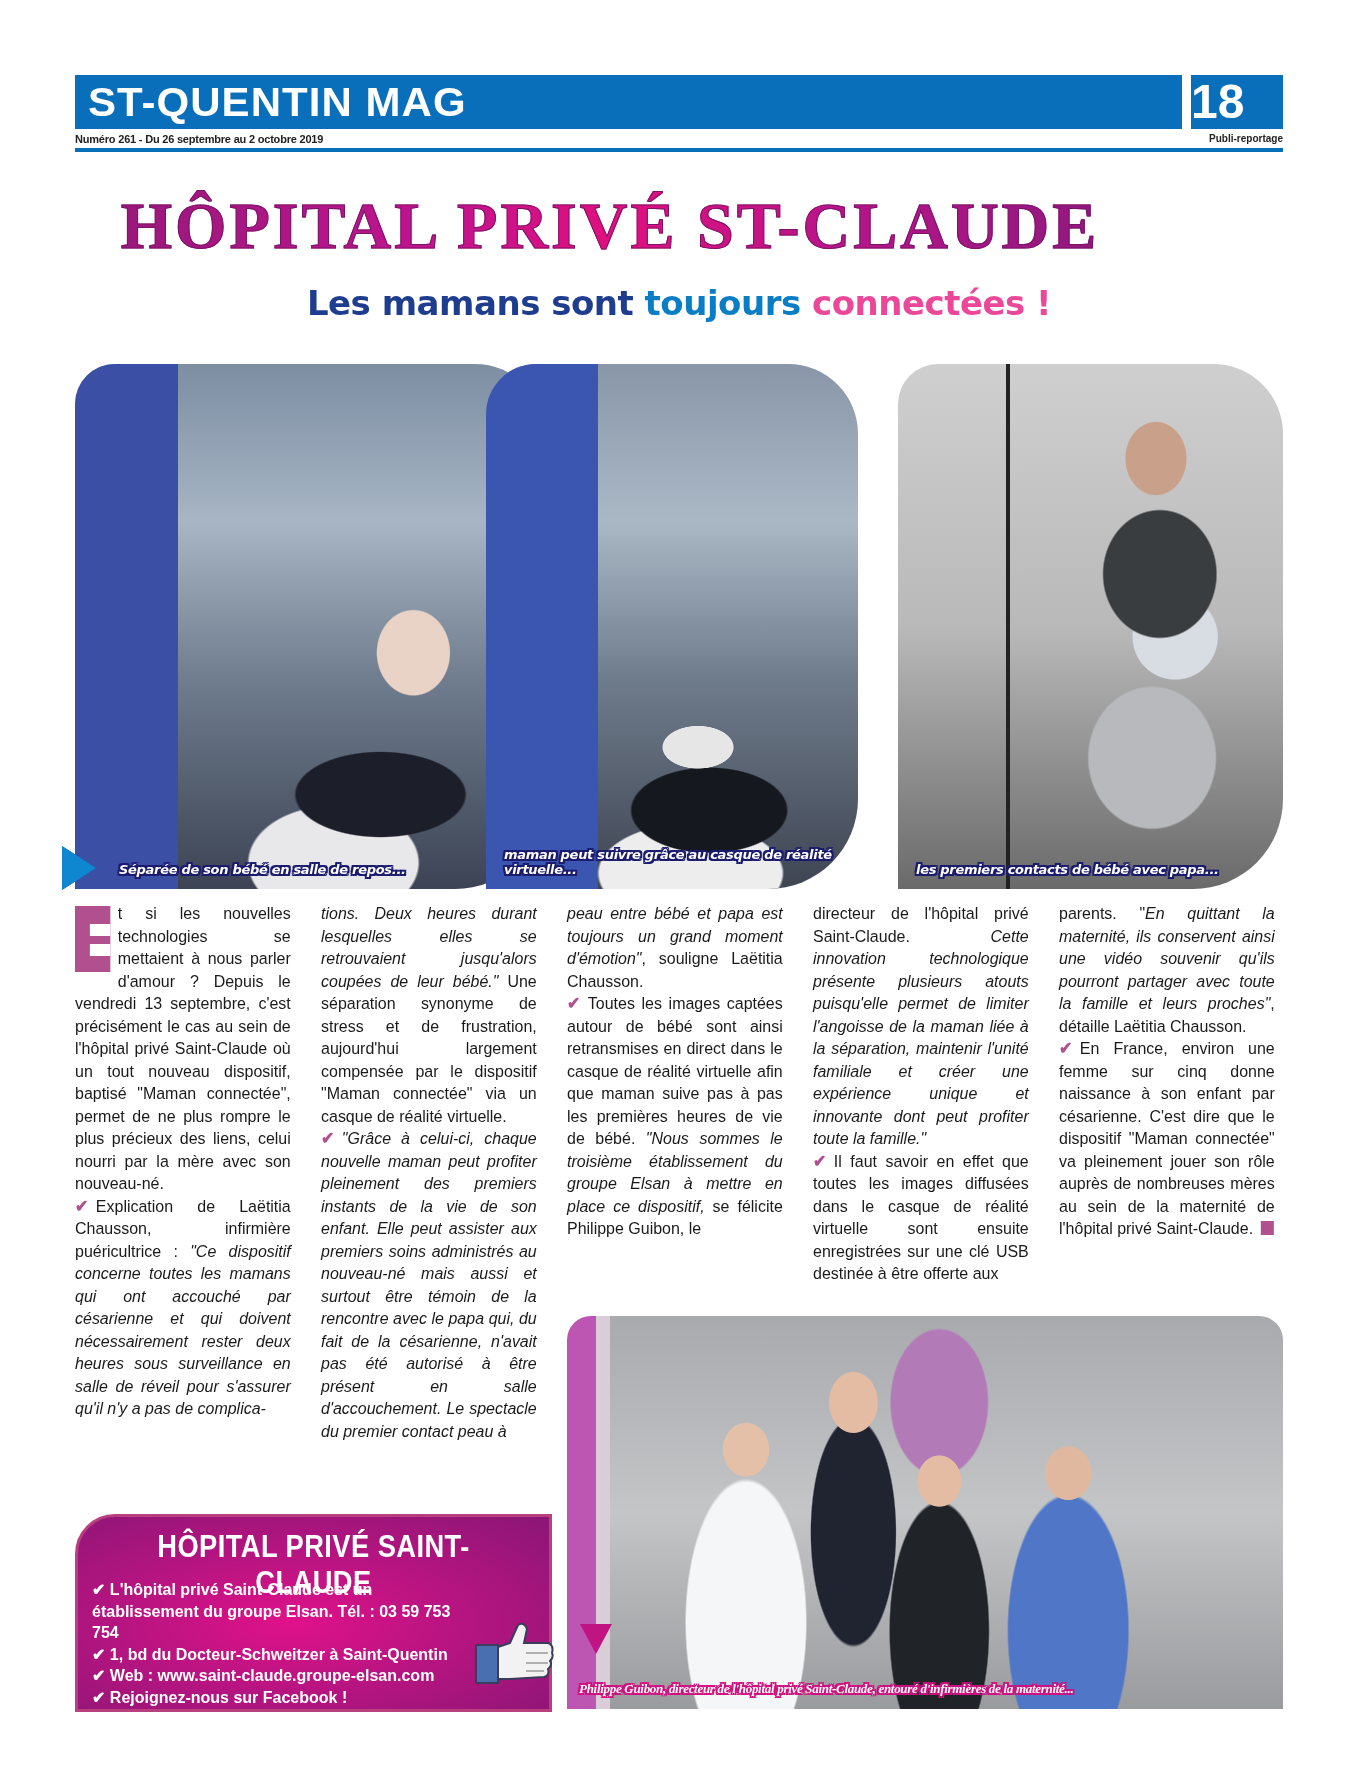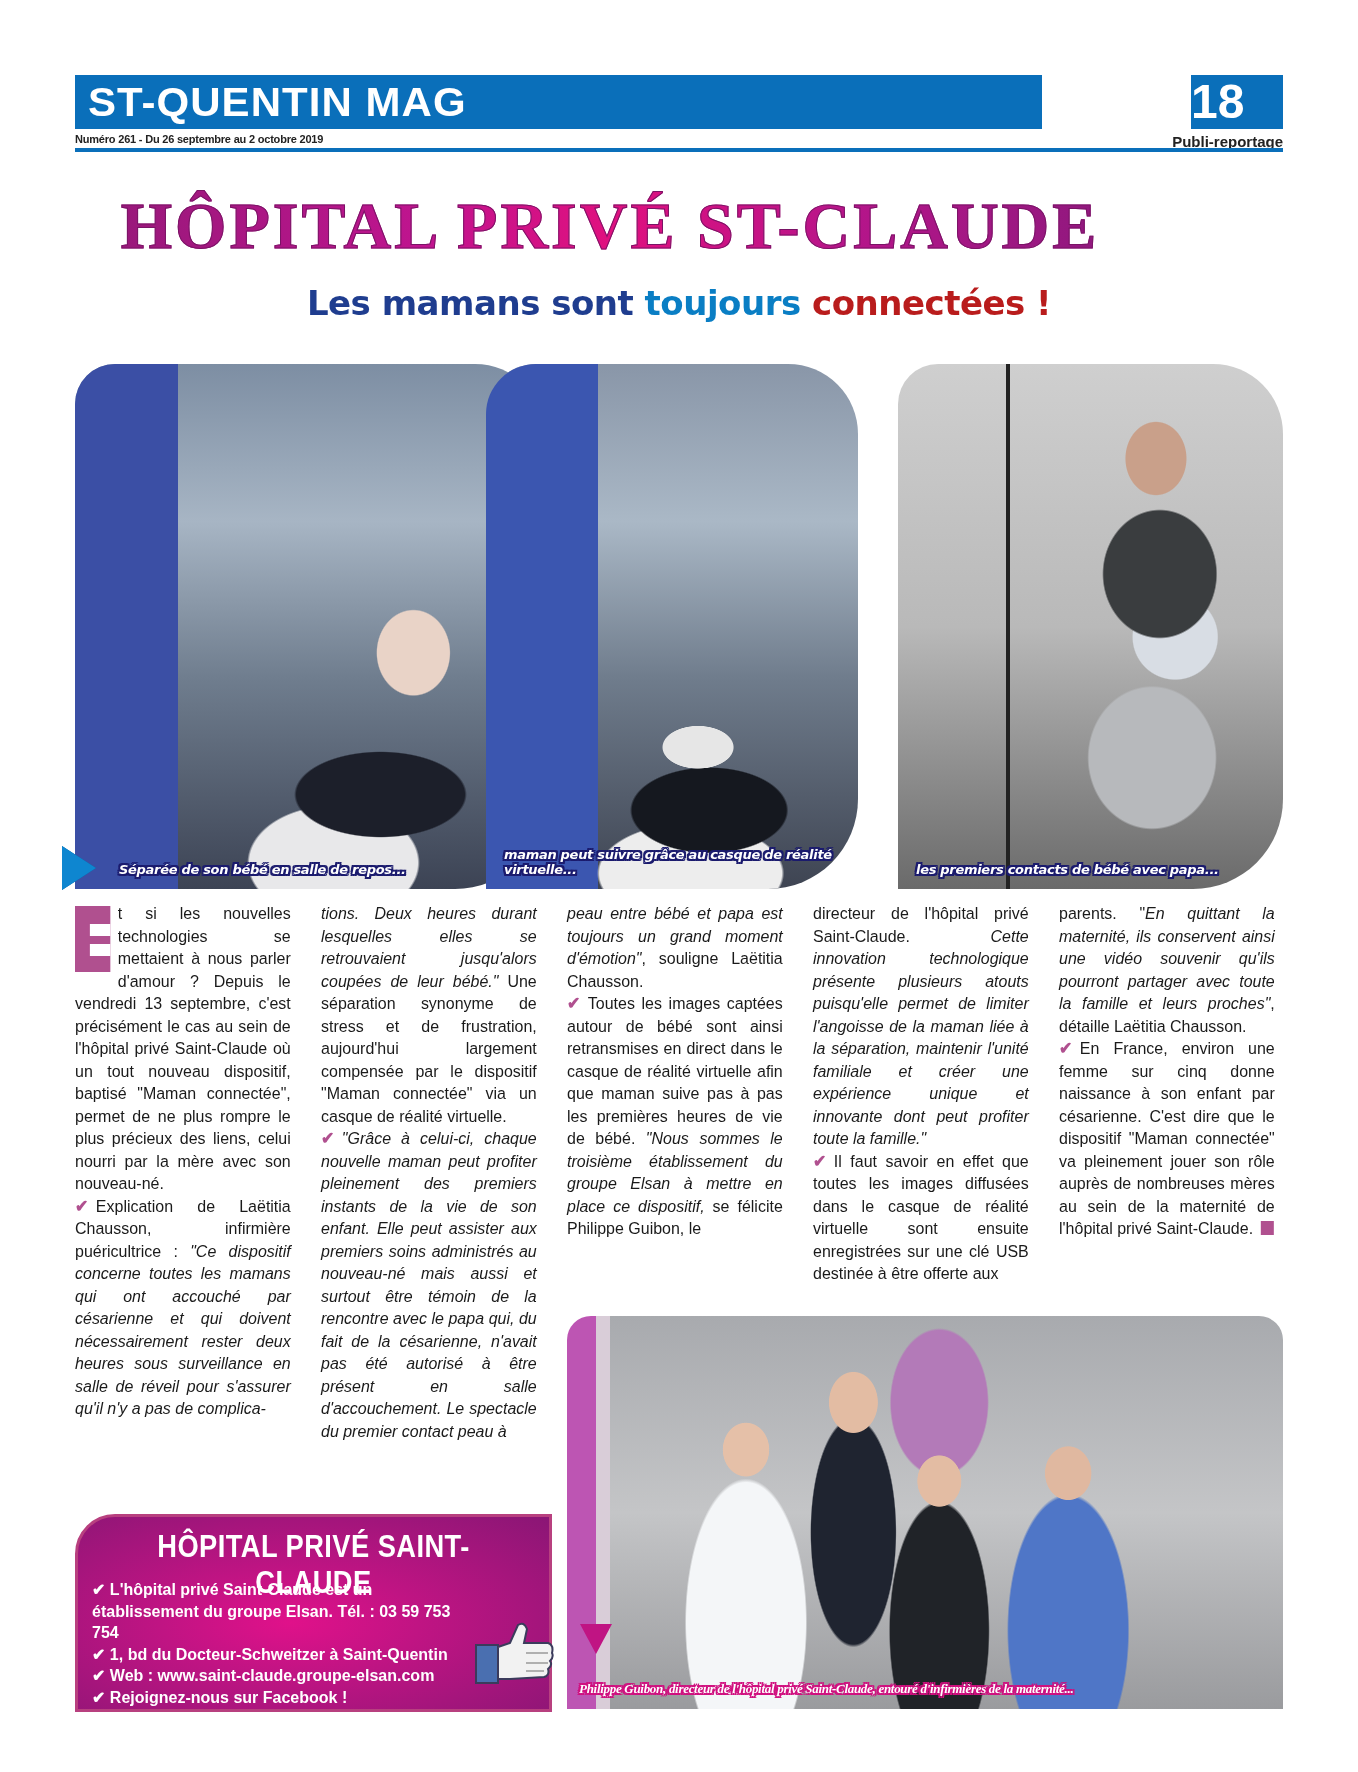--- a/index.html
+++ b/index.html
@@ -1,40 +1,40 @@
 <!DOCTYPE html>
 <html><head>
 <meta charset="utf-8">
 <style>
   * { box-sizing: border-box; margin: 0; padding: 0; }
   html, body { width: 1358px; height: 1772px; background: #ffffff; overflow: hidden; }
   body { position: relative; font-family: "Liberation Sans", sans-serif; color: #1a1a1a; }
 
   
   .masthead-bar {
-    position: absolute; left: 75px; top: 75px; width: 967px; height: 54px;
+    position: absolute; left: 75px; top: 75px; width: 1107px; height: 54px;
     background: #0a6fba;
   }
   .masthead-title {
     position: absolute; left: 13px; top: 4px;
     font-family: "Liberation Sans", sans-serif; font-weight: 700;
     font-size: 40px; letter-spacing: 1px; color: #ffffff; line-height: 46px;
     transform: scaleX(1.05); transform-origin: left center;
   }
   .page-num-box {
     position: absolute; left: 1191px; top: 75px; width: 92px; height: 54px;
     background: #0a6fba; color: #ffffff; font-weight: 700; font-size: 48px;
     text-align: left; line-height: 54px;
   }
   .issue-line {
     position: absolute; left: 75px; top: 133px; font-size: 11px; font-weight: 700;
     color: #222; letter-spacing: -0.2px;
   }
   .section-label {
-    position: absolute; right: 75px; top: 133px; font-size: 15px; font-weight: 700; color: #222;
+    position: absolute; right: 75px; top: 133px; font-size: 10px; font-weight: 700; color: #222;
   }
   .masthead-rule {
     position: absolute; left: 75px; top: 148px; width: 1208px; height: 4px; background: #0a6fba;
   }
 
   
   .headline {
     position: absolute; left: 0; top: 188px; width: 1220px; text-align: center;
     font-family: Liberation Serif, serif; font-weight: 700; font-size: 66px;
     letter-spacing: 3px; line-height: 76px;
@@ -42,21 +42,21 @@
     -webkit-background-clip: text; background-clip: text; color: transparent;
     -webkit-text-stroke: 1px #7a1466;
   }
   .subheadline {
     position: absolute; left: 0; top: 282px; width: 1358px; text-align: center;
     font-family: "DejaVu Sans", sans-serif; font-weight: 700; font-size: 34px;
     letter-spacing: -0.5px; line-height: 42px;
   }
   .sub-a { color: #1f3d8f; margin-top: 48px; }
   .sub-b { color: #0a7ec4; }
-  .sub-c { color: #b91c1c; }
+  .sub-c { color: #ec4899; }
 
   
   .photo {
     position: absolute; top: 364px; height: 525px; overflow: hidden;
     border-radius: 60px 60px 60px 0;
   }
   .photo-1 { left: 75px; width: 470px; border-radius: 40px 70px 90px 0; }
   .photo-2 { left: 486px; width: 372px; border-radius: 50px 70px 90px 0; }
   .photo-3 { left: 898px; width: 385px; border-radius: 40px 70px 90px 0; }
 

